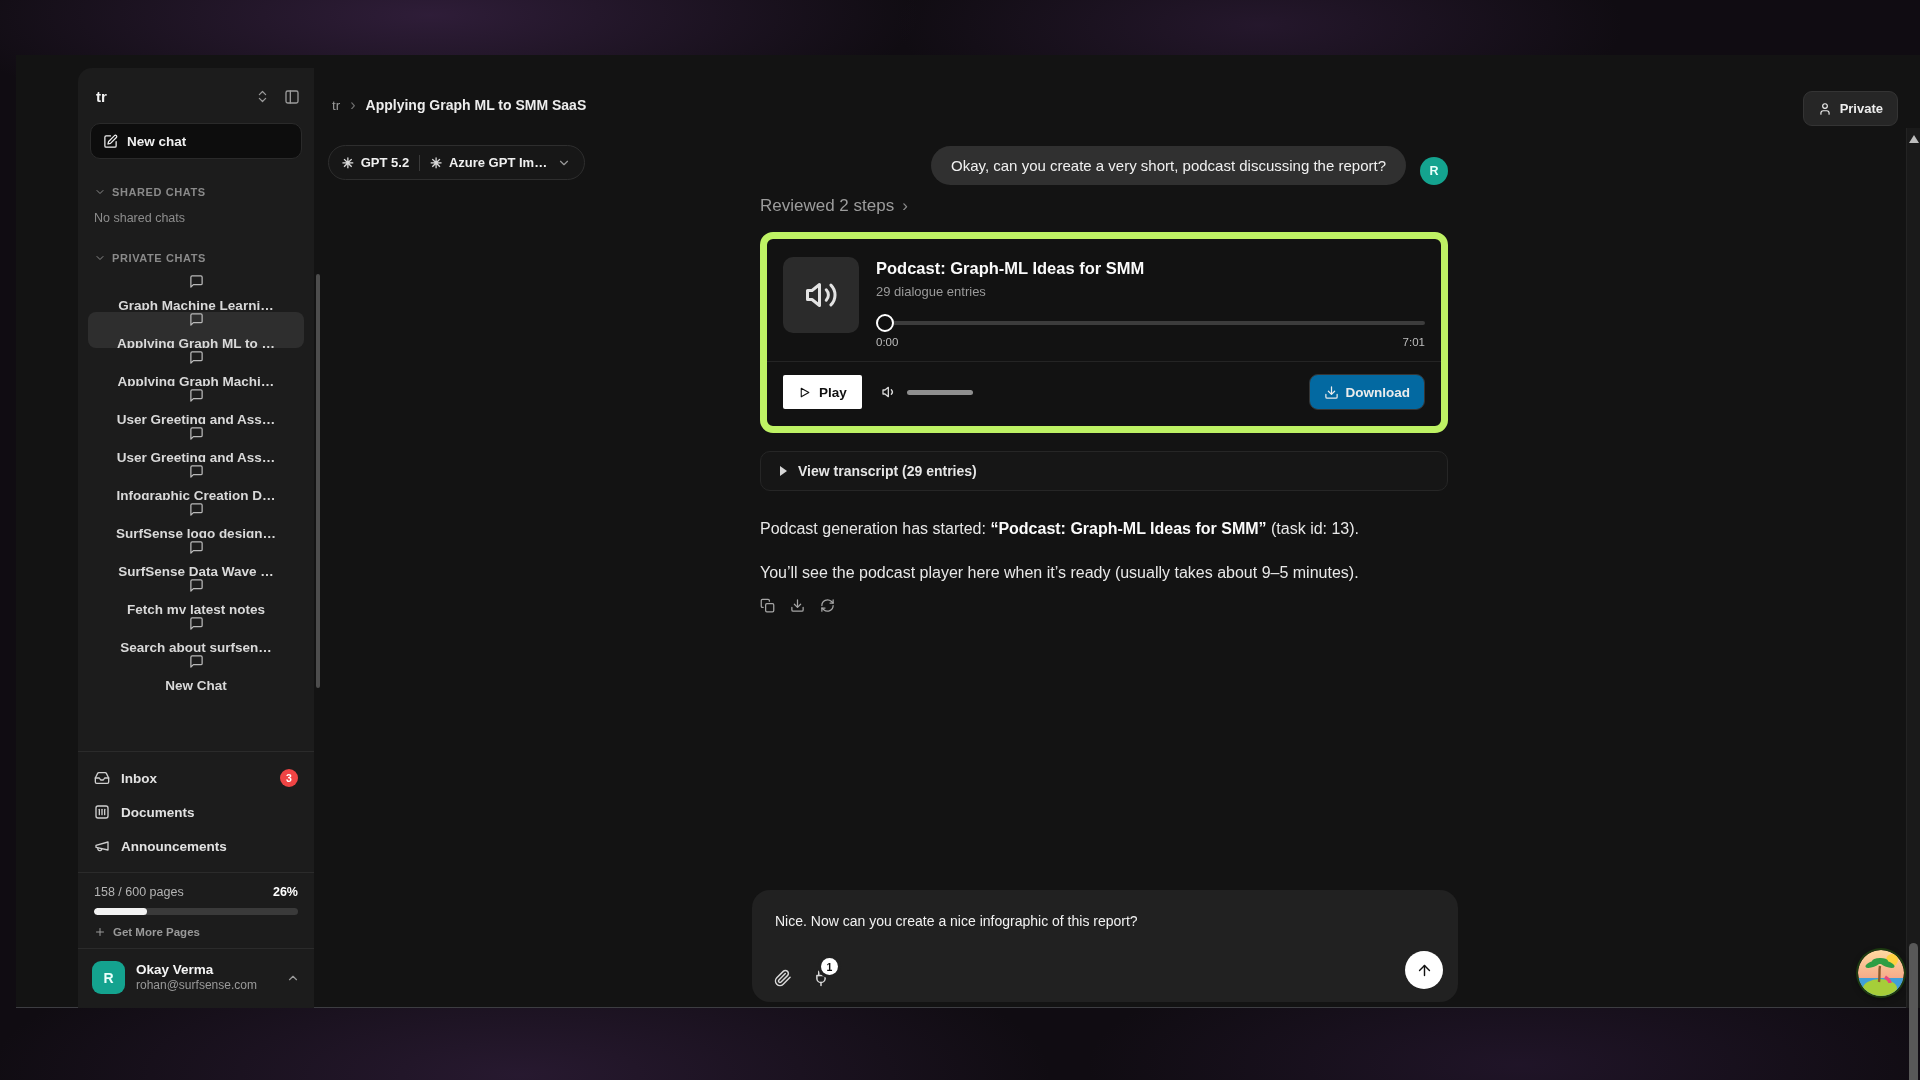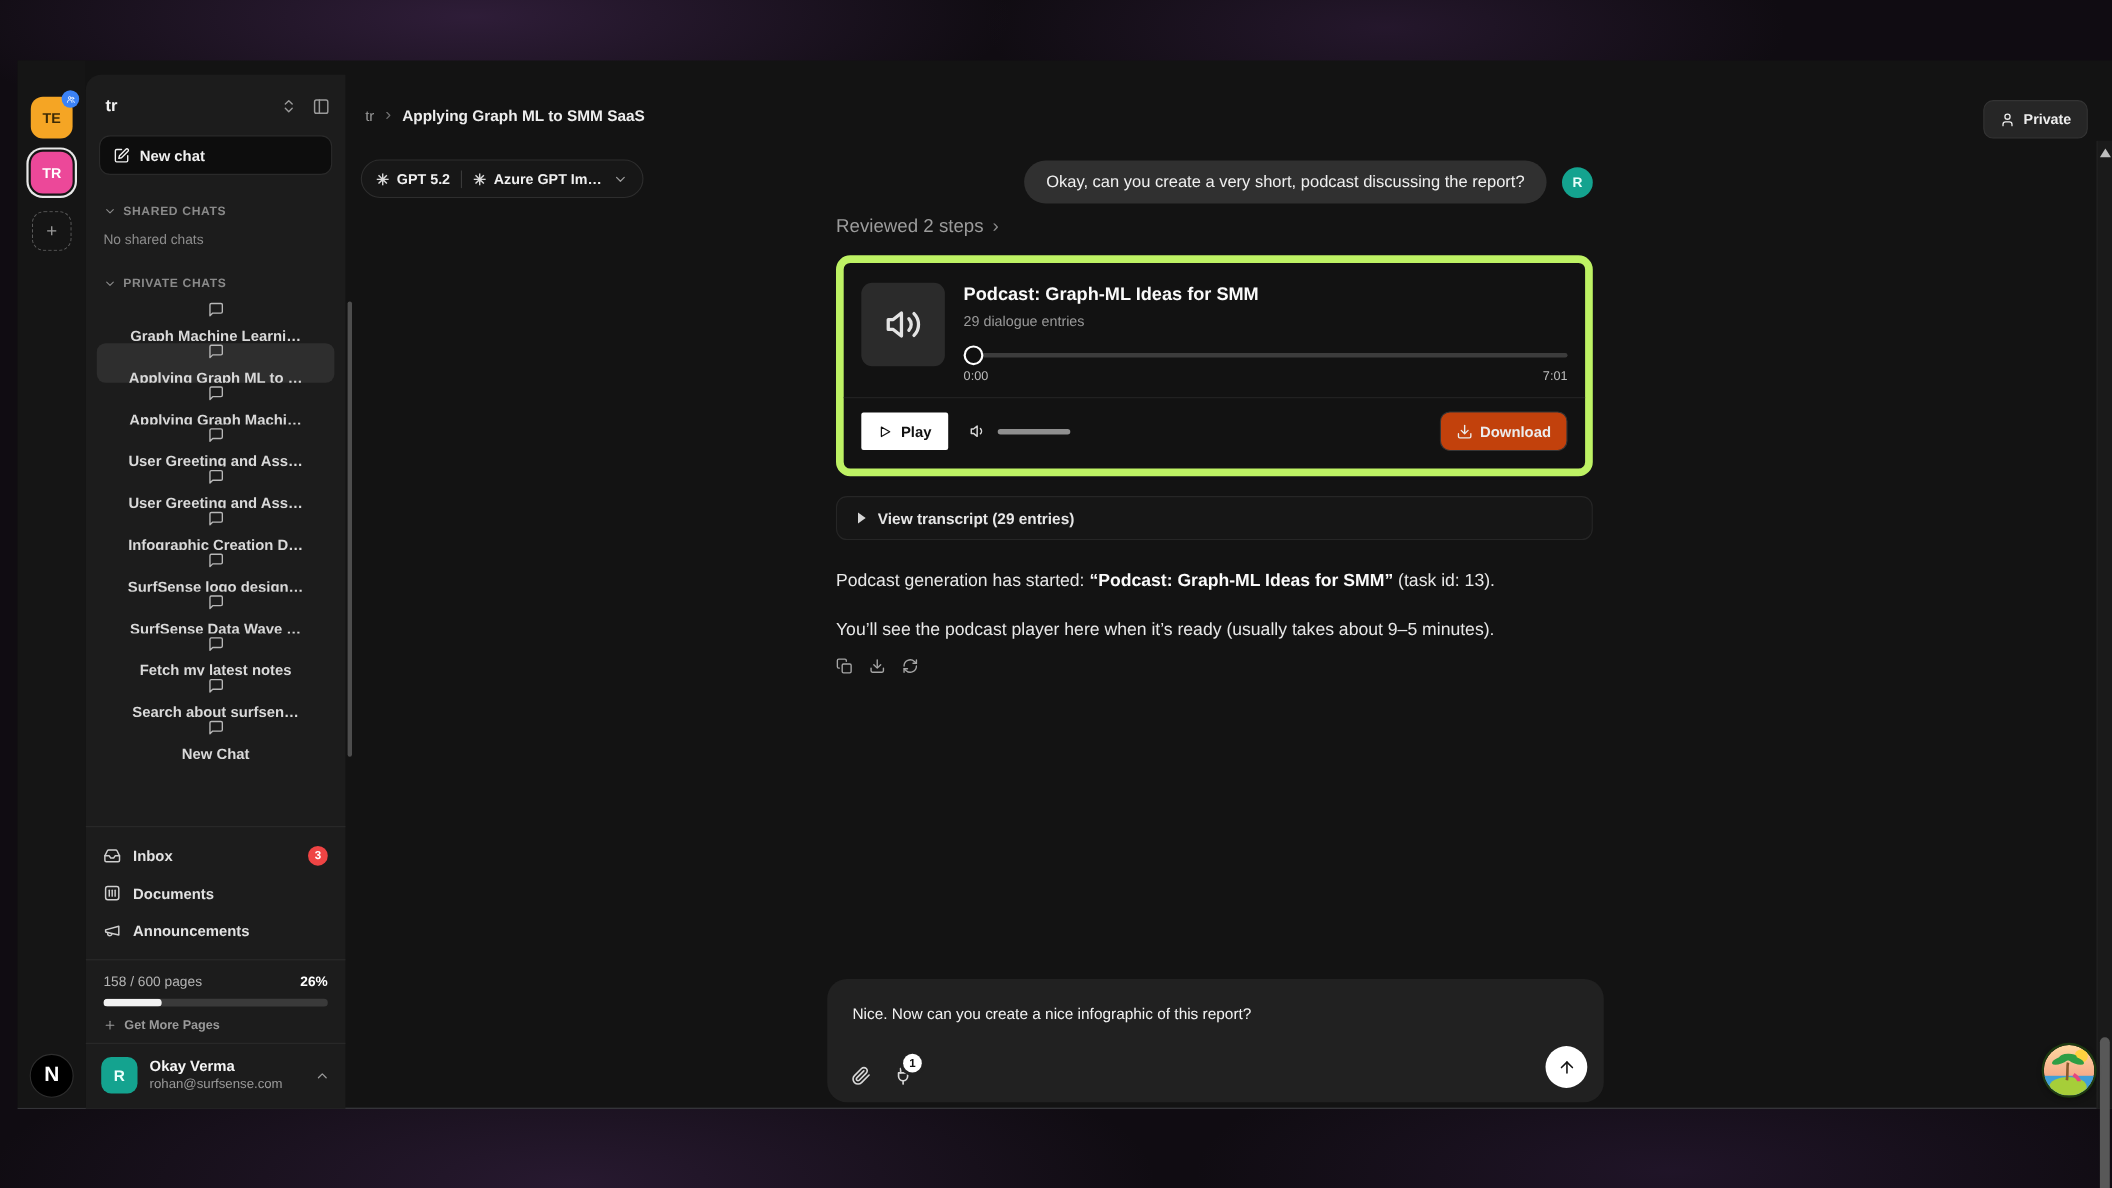--- a/index.html
+++ b/index.html
@@ -70,42 +70,42 @@
 
   
   .model-pill { position:absolute; left:312px; top:90px; height:35px; background:#171717; border:1px solid #2e2e2e; border-radius:18px; display:flex; align-items:center; padding:0 13px; gap:10px; cursor:pointer; }
   .mp-item { display:flex; align-items:center; gap:7px; color:#f0f0f0; font-size:13px; font-weight:700; }
   .mp-logo { color:#d9d9d9; font-size:14px; line-height:1; }
   .mp-div { width:1px; height:16px; background:#3a3a3a; }
   .mp-chev { color:#9a9a9a; }
 
   
   .convo { position:absolute; left:744px; top:85px; width:688px; }
-  .user-msg-row { display:flex; justify-content:flex-end; align-items:center; gap:14px; margin-top:6px; }
+  .user-msg-row { display:flex; justify-content:flex-end; align-items:flex-end; gap:14px; margin-top:6px; }
   .user-bubble { background:#303030; border-radius:22px; padding:11px 20px; font-size:15px; color:#f0f0f0; }
   .msg-av { width:28px; height:28px; border-radius:50%; background:#14a38f; color:#eafffb; font-size:12.5px; font-weight:700; display:flex; align-items:center; justify-content:center; flex:none; }
   .reviewed { margin-top:11px; display:flex; align-items:center; gap:8px; color:#9c9c9c; font-size:17px; cursor:pointer; }
   .reviewed .rv-chev { color:#8a8a8a; }
 
   .pod-card { margin-top:16px; background:#121212; border:7px solid #bef264; border-radius:13px; padding:18px 16px 12px 16px; }
   .pod-top { display:flex; gap:17px; }
   .pod-tile { width:76px; height:76px; border-radius:10px; background:#2b2b2b; display:flex; align-items:center; justify-content:center; color:#e3e3e3; flex:none; }
   .pod-right { flex:1; min-width:0; }
   .pod-title { font-size:16.5px; font-weight:700; color:#fafafa; margin-top:2px; }
   .pod-entries { font-size:13px; color:#9a9a9a; margin-top:6px; }
   .pod-slider { position:relative; margin-top:15px; height:18px; cursor:pointer; }
   .pod-track { position:absolute; left:0; right:0; top:7px; height:4px; border-radius:2px; background:#3c3c3c; }
   .pod-thumb { position:absolute; left:0; top:0; width:18px; height:18px; border-radius:50%; background:#101010; border:2.5px solid #fff; }
   .pod-times { display:flex; justify-content:space-between; margin-top:4px; color:#bdbdbd; font-size:11.5px; }
   .pod-divider { border-top:1px solid #242424; margin:13px -16px 0 -16px; }
   .pod-actions { display:flex; align-items:center; margin-top:12px; padding-bottom:4px; }
   .play-btn { background:#fff; color:#111; border:none; border-radius:2px; height:34px; padding:0 15px; display:flex; align-items:center; gap:8px; font-size:13.5px; font-weight:700; cursor:pointer; }
   .vol-icon { color:#d6d6d6; margin-left:19px; }
   .vol-bar { width:66px; height:5px; border-radius:3px; background:#8f8f8f; margin-left:10px; cursor:pointer; }
-  .dl-btn { margin-left:auto; background:#c2410c; color:#ececec; border:1px solid #353535; border-radius:9px; height:36px; padding:0 14px; display:flex; align-items:center; gap:7px; font-size:13.5px; font-weight:700; cursor:pointer; }
+  .dl-btn { margin-left:auto; background:#0369a1; color:#ececec; border:1px solid #353535; border-radius:9px; height:36px; padding:0 14px; display:flex; align-items:center; gap:7px; font-size:13.5px; font-weight:700; cursor:pointer; }
 
   .transcript { margin-top:18px; height:40px; background:#161616; border:1px solid #262626; border-radius:10px; display:flex; align-items:center; padding:0 19px; cursor:pointer; }
   .tri-right { width:0; height:0; border-left:7px solid #d6d6d6; border-top:5px solid transparent; border-bottom:5px solid transparent; margin-right:11px; }
   .transcript-label { color:#e6e6e6; font-size:14px; font-weight:600; }
 
   .bot-msg { margin-top:26px; font-size:16px; color:#e8e8e8; line-height:1.45; }
   .bot-msg b { color:#fbfbfb; }
   .bot-msg + .bot-msg { margin-top:21px; }
   .msg-actions { display:flex; align-items:center; gap:15px; margin-top:14px; color:#a6a6a6; }
   .msg-actions > span { cursor:pointer; }
@@ -125,42 +125,20 @@
 
   
   .palm { position:absolute; left:1858px; top:950px; width:46px; height:46px; border-radius:50%; overflow:hidden; box-shadow:0 0 0 2px #1d3a10, 0 2px 6px rgba(0,0,0,.6); cursor:pointer; }
 </style>
 </head>
 <body>
 
 <div class="screen">
   <div class="app">
 
-    <div class="rail">
-      <div class="ws ws-te">
-        <span>TE</span>
-        <span class="mini-badge">
-          <svg class="ic" width="9" height="9" viewBox="0 0 24 24">
-              <circle cx="9" cy="8" r="3.2"></circle>
-              <path d="M3.5 19v-.8a5.5 5.5 0 0 1 11 0v.8"></path>
-              <circle cx="16.5" cy="9" r="2.4"></circle>
-              <path d="M16.5 14.6a4.6 4.6 0 0 1 4 4.4"></path>
-            </svg>
-        </span>
-      </div>
-      <div class="ws ws-tr">
-        <span>TR</span>
-      </div>
-      <div class="ws ws-add">
-        <span>+</span>
-      </div>
-      <div class="rail-logo">
-        <span>N</span>
-      </div>
-    </div>
 
     <div class="sidebar">
       <div class="sb-header">
         <span class="sb-title">tr</span>
         <span class="sb-hicons">
           <svg class="ic" width="15" height="15" viewBox="0 0 24 24">
               <path d="m7 15 5 5 5-5"></path>
               <path d="m7 9 5-5 5 5"></path>
             </svg>
           <svg class="ic" width="16" height="16" viewBox="0 0 24 24">

